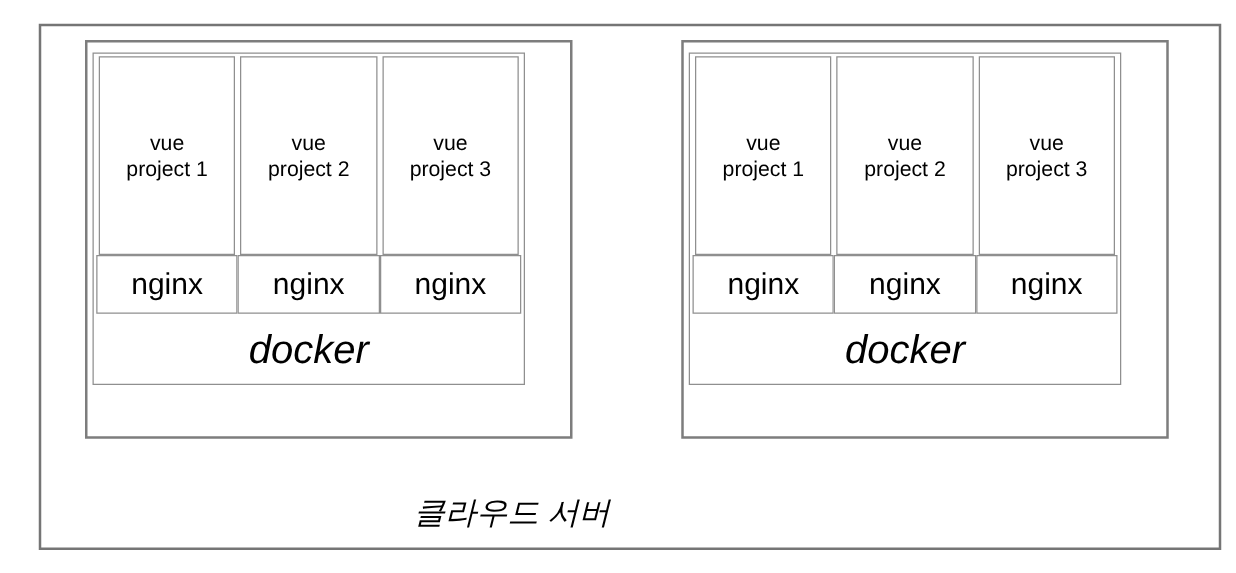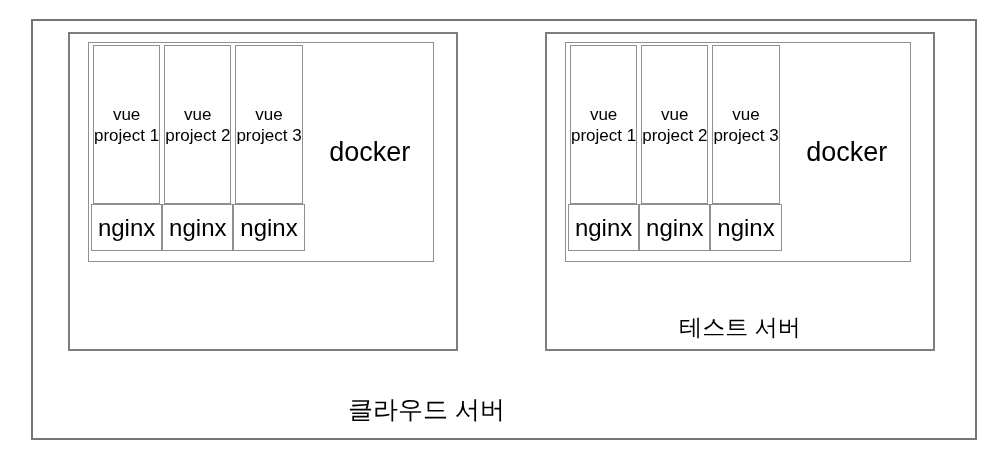--- a/index.html
+++ b/index.html
@@ -12,45 +12,45 @@
   }
   .canvas { position: relative; width: 989px; height: 458px; background: #ffffff; }
 
   
   .cloud-box {
     position: absolute; left: 31px; top: 19px;
     width: 946px; height: 421px;
     border: 2px solid #757575; background: #ffffff;
   }
   .cloud-label {
-    position: absolute; left: 41px; top: 393px; width: 771px; height: 32px;
+    position: absolute; left: 24px; top: 393px; width: 771px; height: 32px;
     display: flex; align-items: center; justify-content: center;
-    font-size: 25px; white-space: pre;
+    font-size: 25px; white-space: pre; font-style: italic;
   }
 
   
   .server-box {
     position: absolute; top: 32px; width: 390px; height: 319px;
     border: 2px solid #7d7d7d; background: #ffffff;
   }
   .server-box.left  { left: 68px; }
   .server-box.right { left: 545px; }
 
   .server-label {
     position: absolute; left: 0; right: 0; top: 272px; bottom: 0;
     display: flex; align-items: center; justify-content: center;
     font-size: 23px; white-space: pre;
   }
 
   
   .docker-box {
-    position: absolute; left: 18px; top: 8px;
-    width: 346px; height: 220px;
+    position: absolute; left: 4px; top: 8px;
+    width: 346px; height: 266px;
     border: 1.5px solid #8f8f8f; background: #ffffff;
-    display: flex; flex-direction: row;
+    display: flex; flex-direction: column;
   }
   .stacks-row {
     display: flex; flex-direction: row;
     height: 208px; padding: 0 2px;
   }
   .stack-col {
     flex: 1 1 0; display: flex; flex-direction: column; min-width: 0;
   }
   .vue-box {
     flex: 1 1 auto; margin: 2px 2px 0 2px;
@@ -62,21 +62,22 @@
   }
   .nginx-box {
     height: 47px; flex: 0 0 auto;
     border: 1.5px solid #8f8f8f; background: #ffffff;
     display: flex; align-items: center; justify-content: center;
     font-size: 24px;
   }
   .docker-label-area {
     flex: 1 1 auto;
     display: flex; align-items: center; justify-content: center;
-    font-size: 27px;
+    font-size: 32px;
+    font-style: italic;
   }
 </style>
 </head>
 <body>
 
 <div class="canvas">
 
   <div class="cloud-box"></div>
 
   <div class="server-box left">
@@ -142,18 +143,17 @@
             <div class="vue-label"><span>vue</span><br><span>project 3</span></div>
           </div>
           <div class="nginx-box">
               <span>nginx</span>
             </div>
         </div>
 
       </div>
       <div class="docker-label-area">docker</div>
     </div>
-    <div class="server-label">테스트 서버</div>
   </div>
 
   <div class="cloud-label">클라우드 서버</div>
 
 </div>
 
 </body></html>

